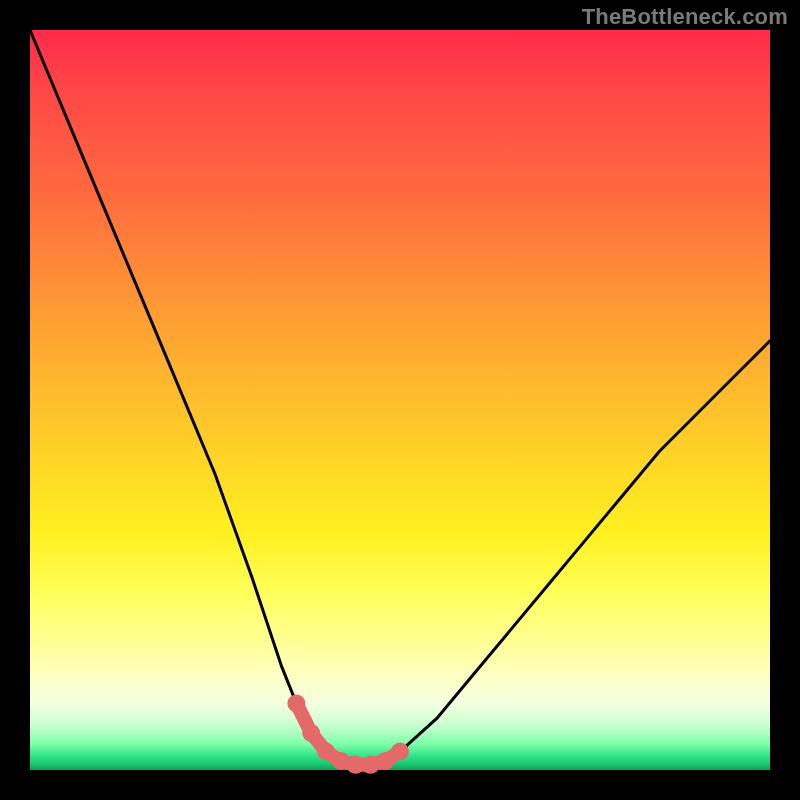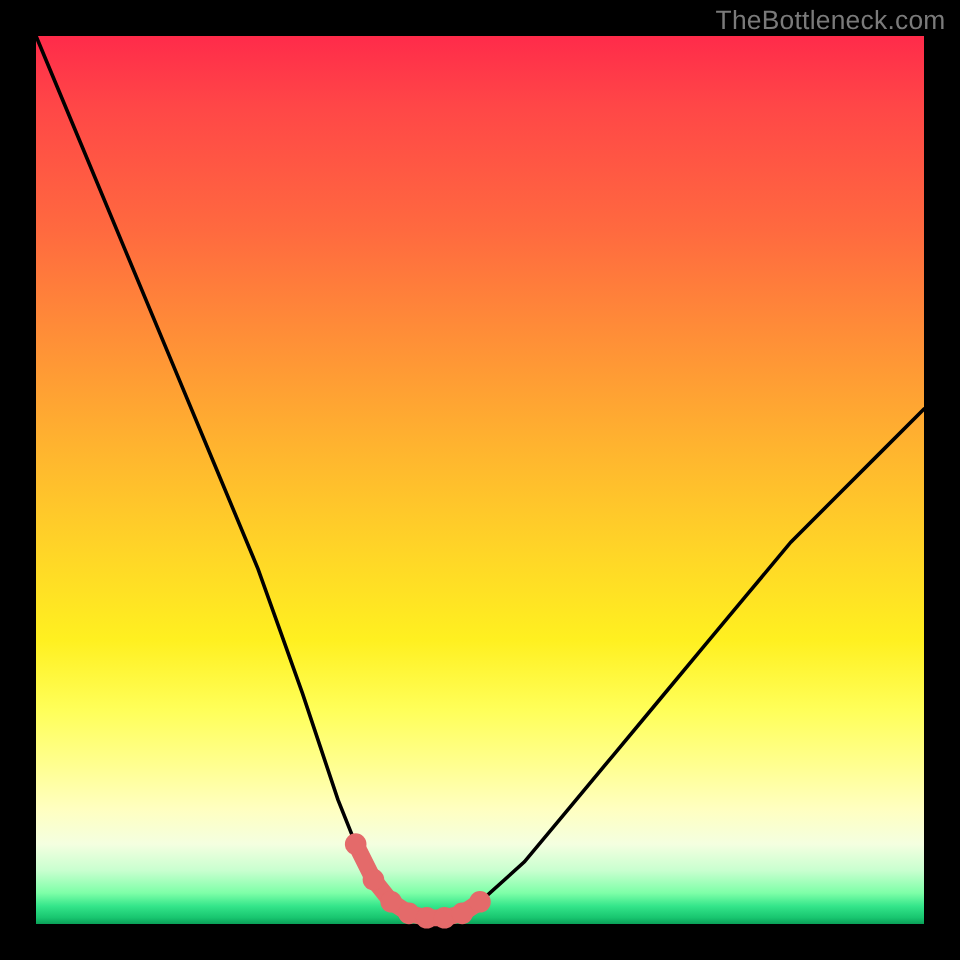--- a/index.html
+++ b/index.html
@@ -43,21 +43,21 @@
       #18c56f 99.3%,
       #0aa058 100%
     );
   }
   .watermark {
     position: absolute;
     top: 4px;
     right: 12px;
     color: #7a7a7a;
     font-size: 22px;
-    font-weight: 400;
+    font-weight: 700;
     letter-spacing: 0.2px;
     user-select: none;
   }
   svg.curve {
     position: absolute;
     top: 0;
     left: 0;
     width: 740px;
     height: 740px;
     overflow: visible;

